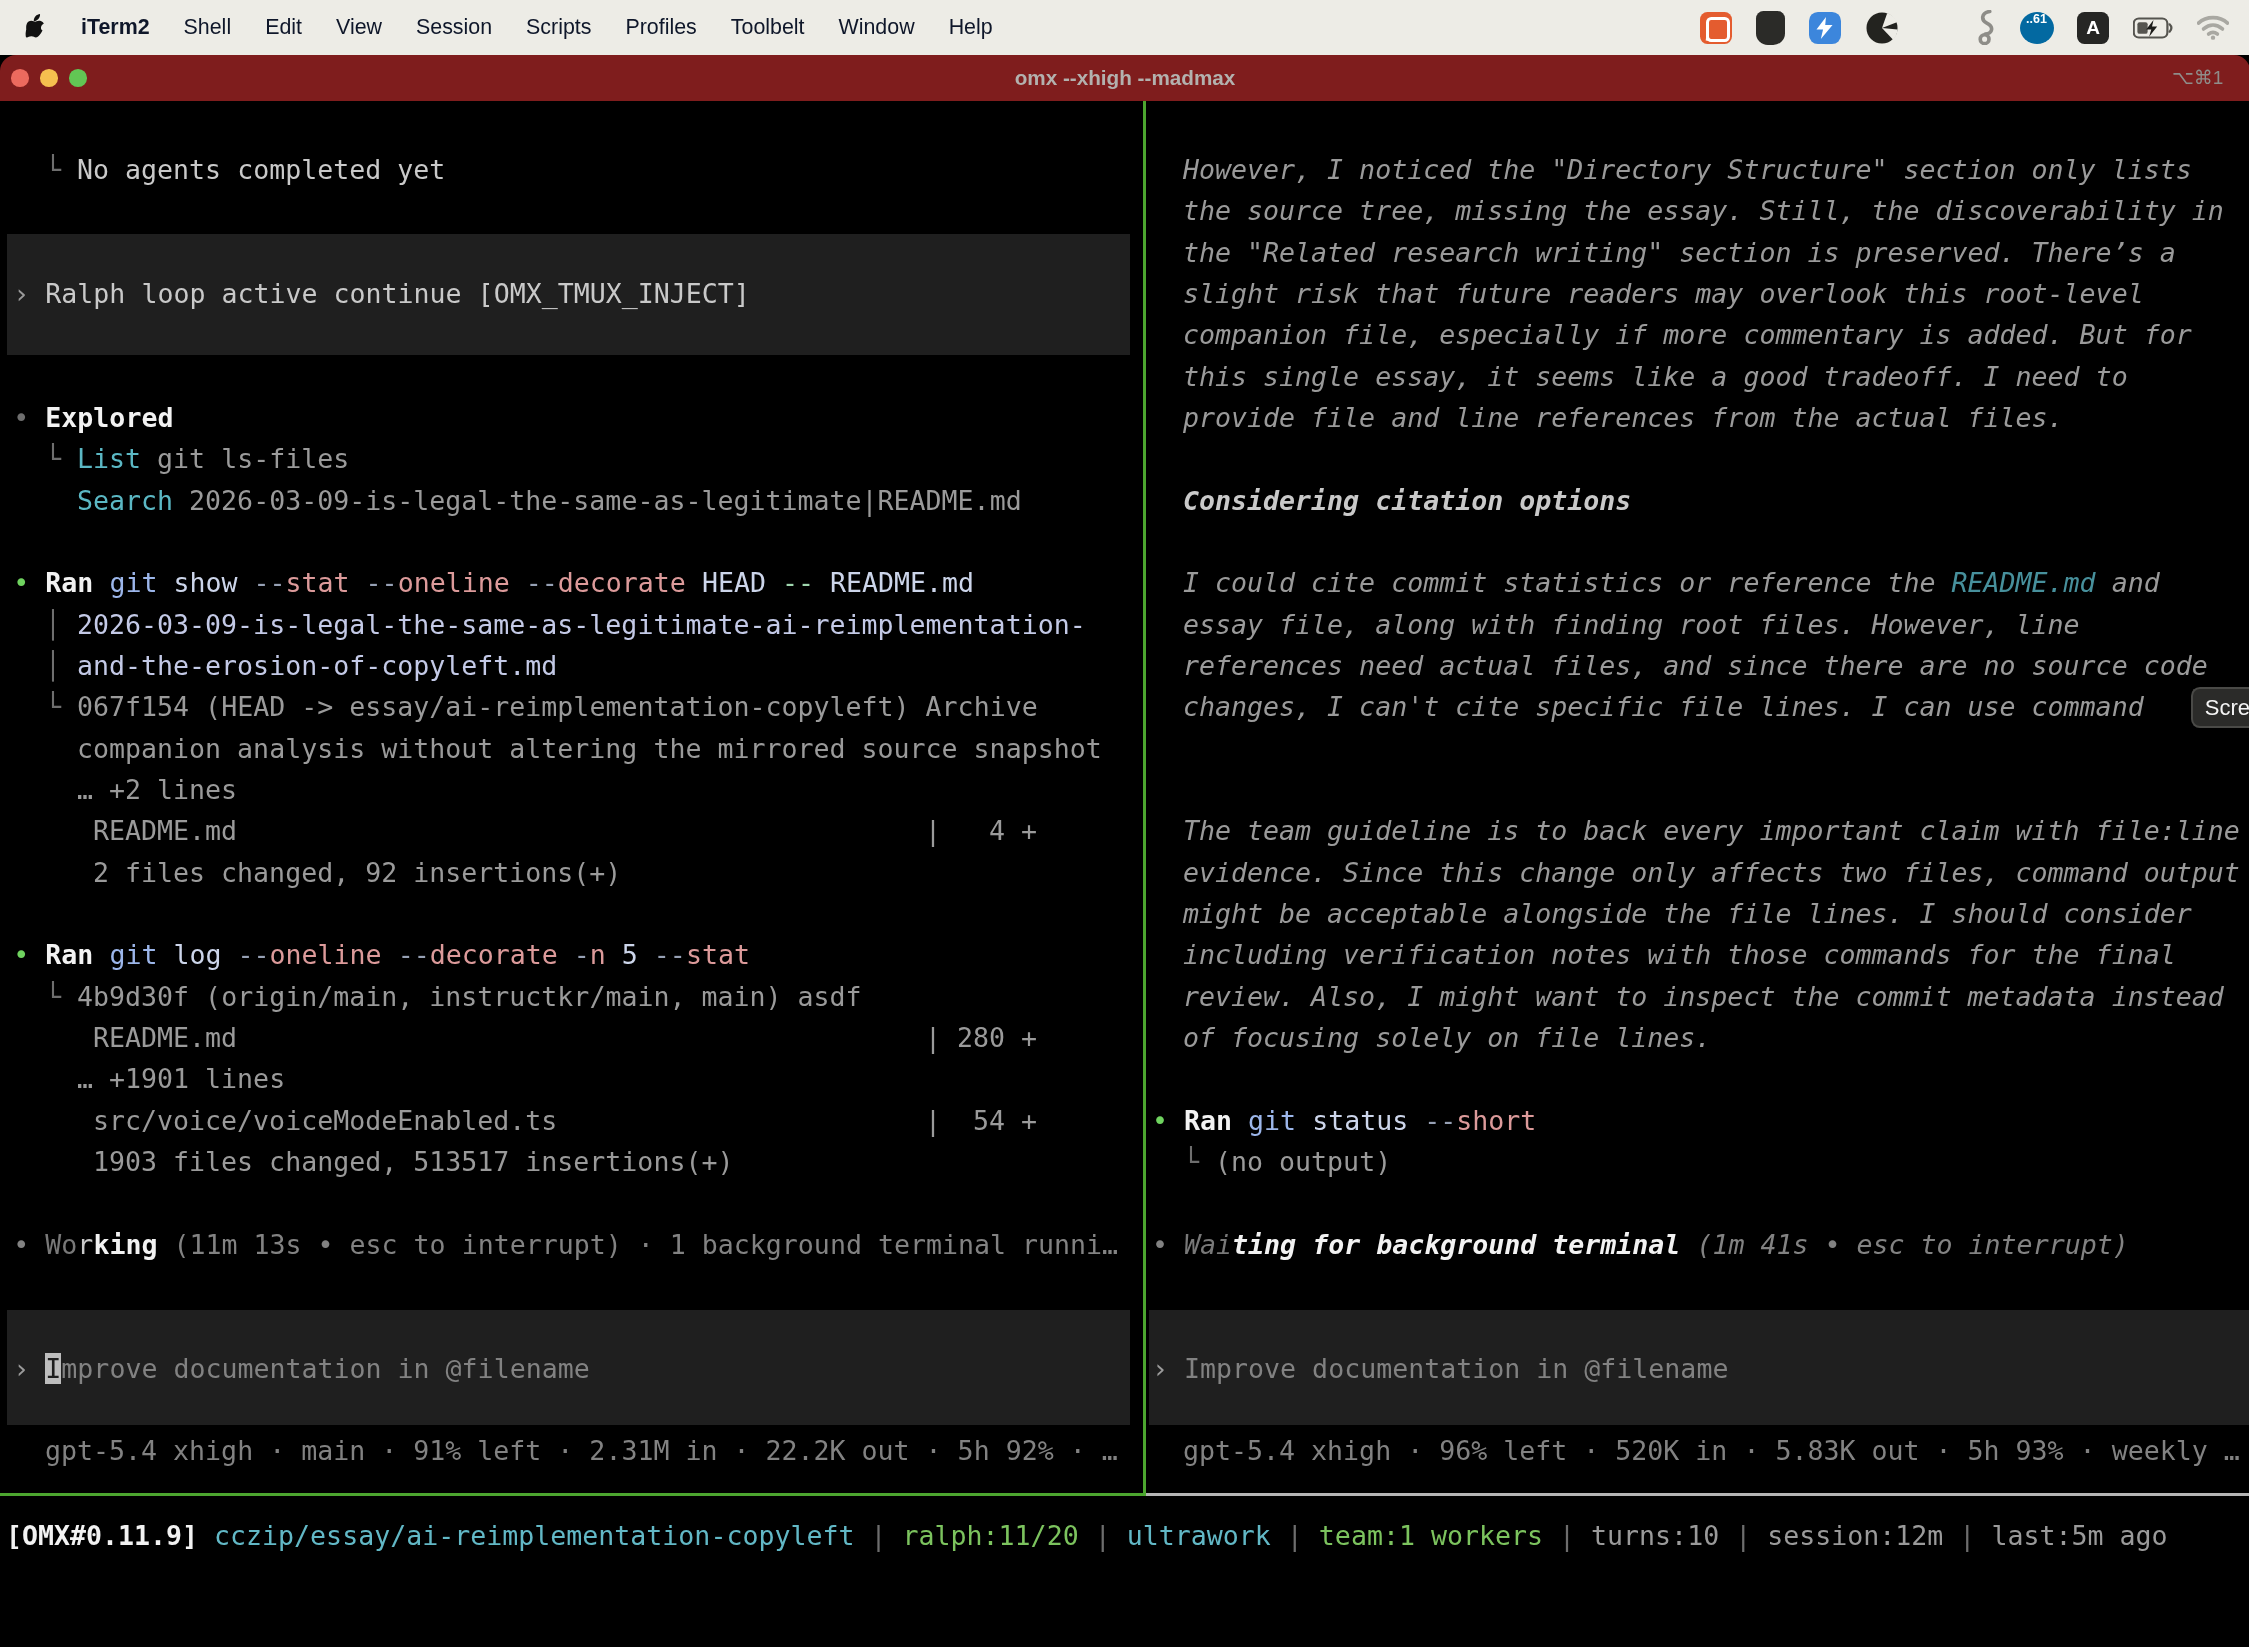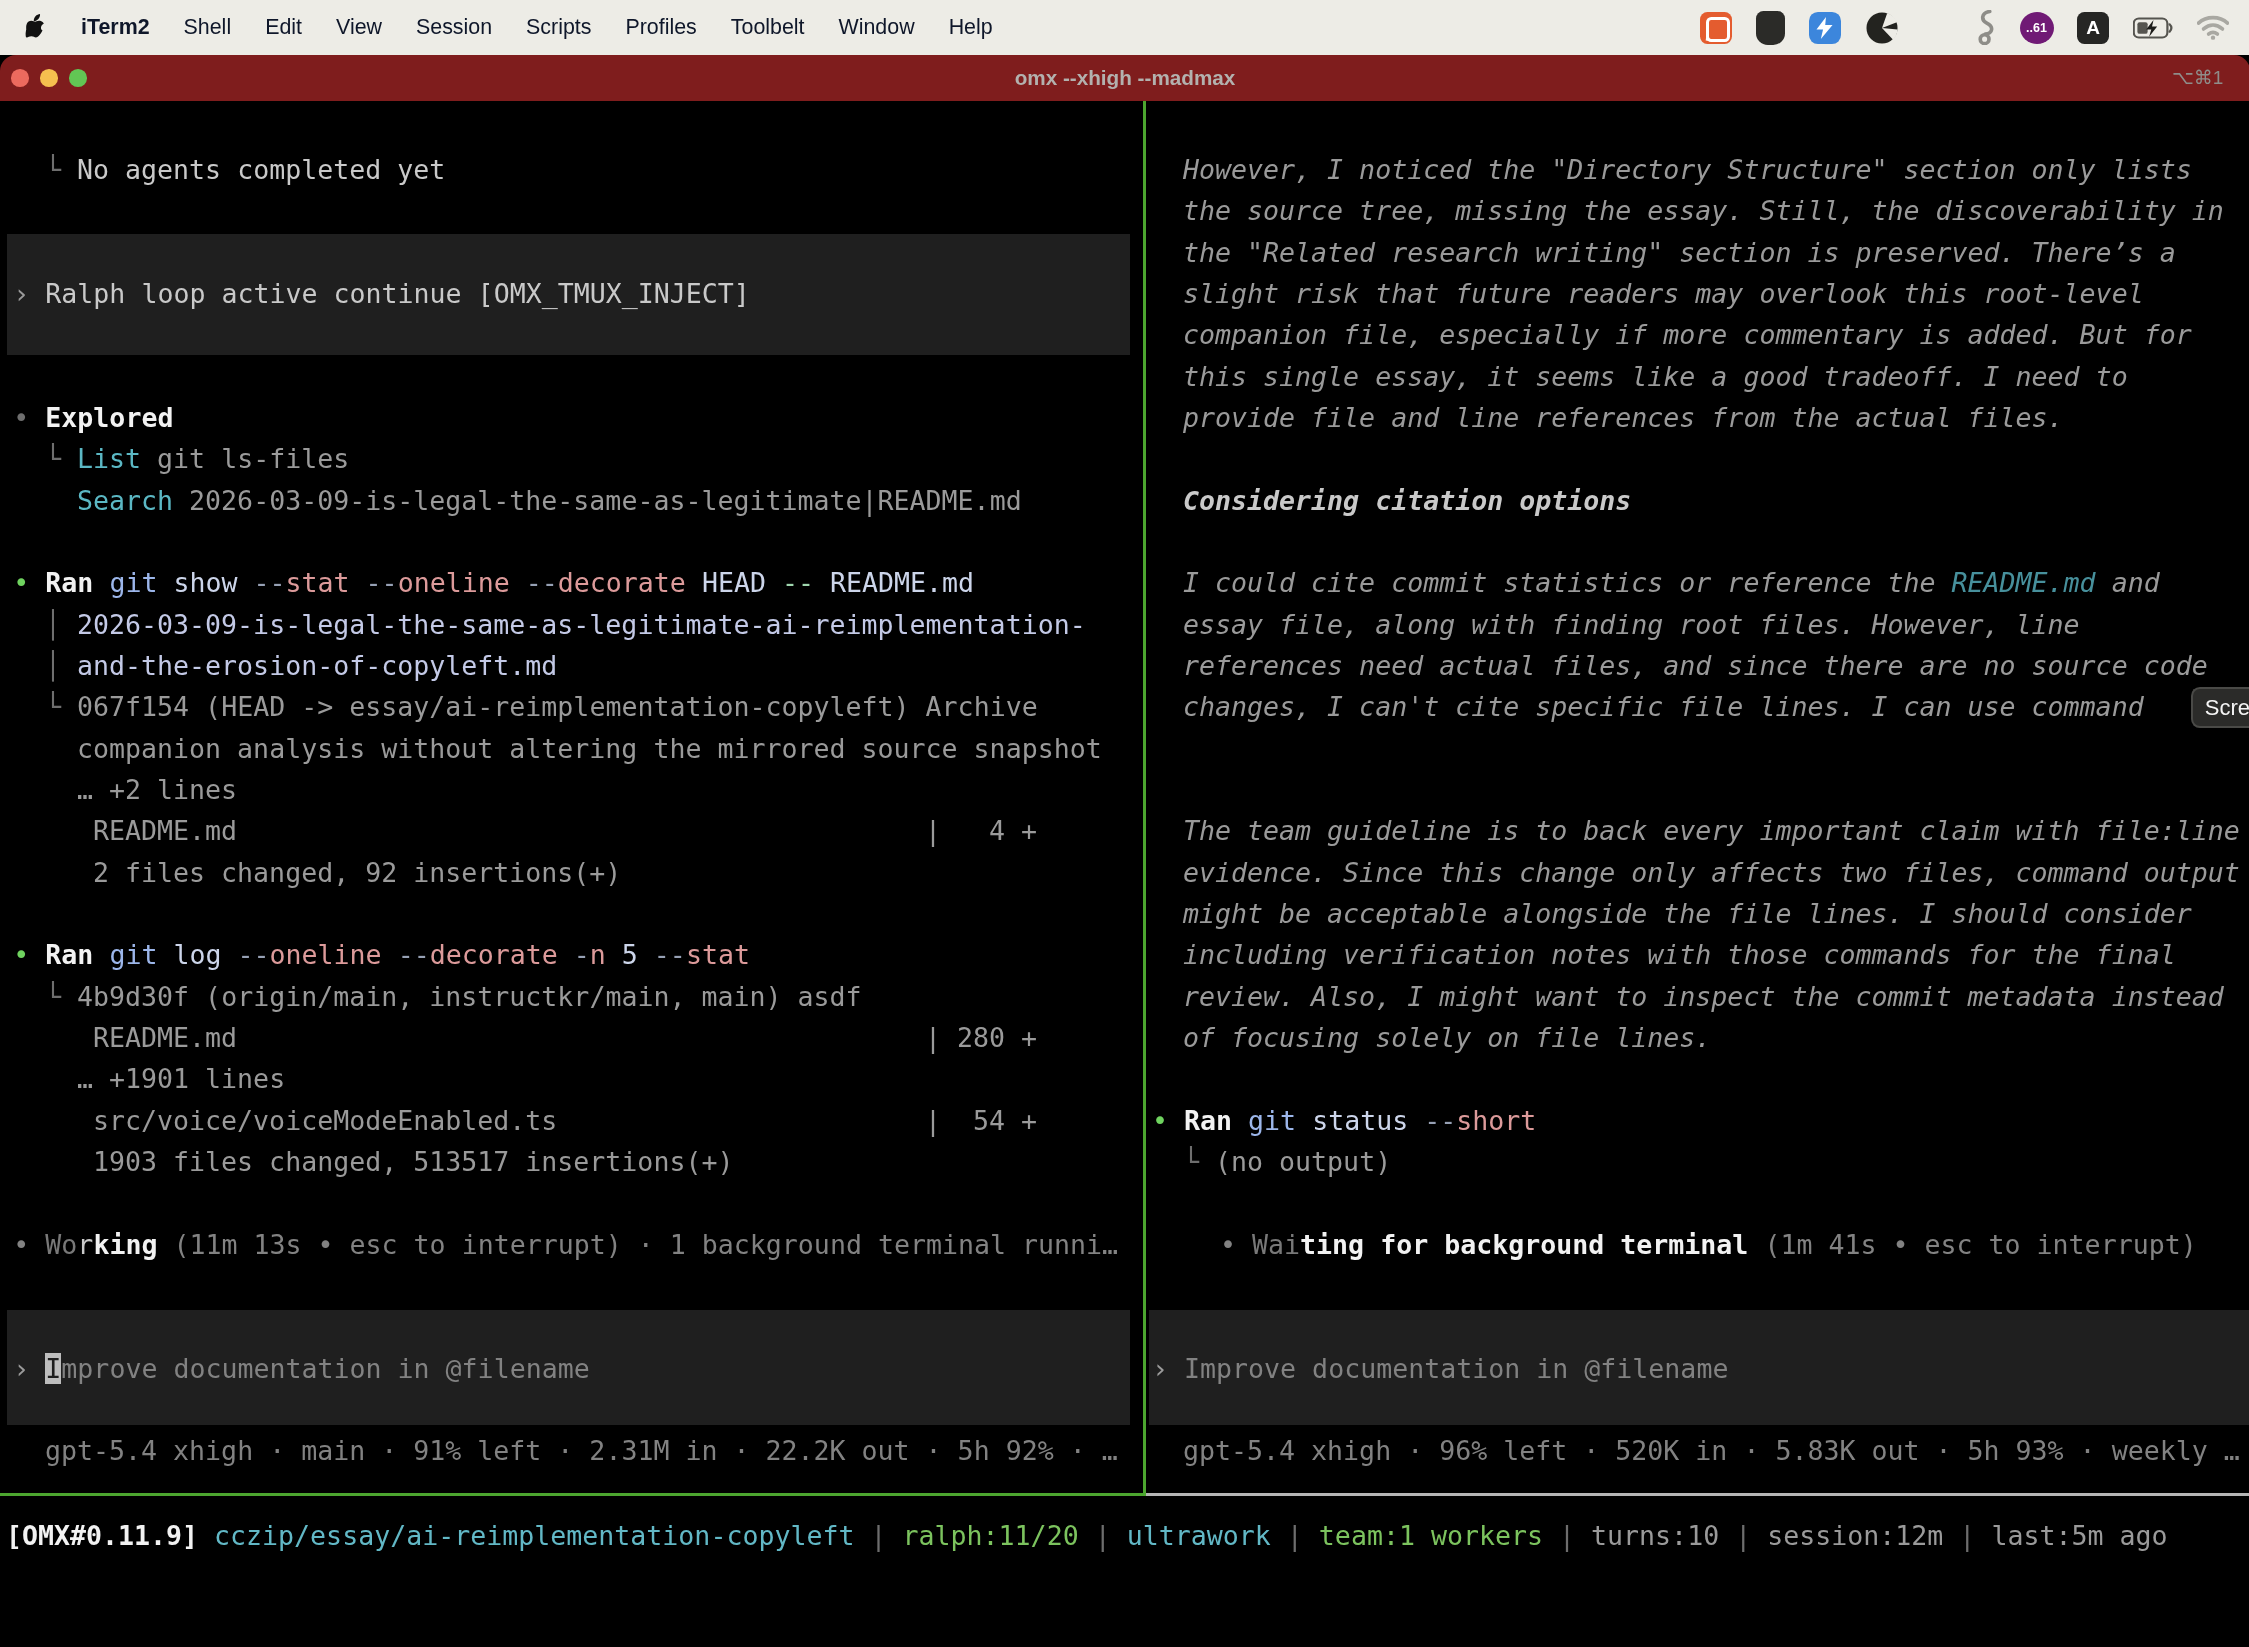--- a/index.html
+++ b/index.html
@@ -20,22 +20,22 @@
         border:3px solid #fff;border-radius:5.2px;background:transparent;}
   .ic-orange:after{content:"";position:absolute;left:5.9px;bottom:2.2px;width:0;height:0;
         border-left:7.4px solid #fff;border-top:5.9px solid transparent;transform:rotate(8deg);}
   .ic-shield{width:29.5px;height:34px;background:#2b2b28;border-radius:7.4px 7.4px 11.8px 11.8px;
         display:grid;grid-template-columns:repeat(3,5.9px);grid-auto-rows:5.9px;gap:2.2px;
         align-content:center;justify-content:center;}
   .ic-shield i{background:#edece6;border-radius:1.5px;}
   .ic-blue{width:32px;height:32px;border-radius:8.9px;background:#3c86dc;display:flex;align-items:center;justify-content:center;}
   .ic-dots{display:grid;grid-template-columns:repeat(3,7.4px);grid-auto-rows:7.4px;gap:3.7px;}
   .ic-dots i{border-radius:50%;}
-  .ic-num{width:34px;height:32px;background:#701a75;border-radius:50%;color:#fff;
-        font-size:12.5px;display:flex;align-items:center;justify-content:center;font-weight:bold;}
+  .ic-num{width:34px;height:32px;background:#0369a1;border-radius:50%;color:#fff;
+        font-size:12.5px;display:flex;align-items:flex-start;justify-content:center;font-weight:bold;}
   .ic-a{width:32px;height:32px;background:#262624;border-radius:7.4px;color:#fff;
         font-size:19px;font-weight:bold;display:flex;align-items:center;justify-content:center;}
 
   
   #window{position:absolute;left:0;top:55px;width:2250px;height:1575px;background:#000;
           border-radius:16px 16px 10.3px 10.3px;overflow:hidden;}
   #titlebar{position:absolute;left:0;top:0;width:100%;height:46px;background:#7f1d1d;
             border-bottom:1.5px solid #161616;}
   .tl{position:absolute;top:14px;width:17.7px;height:17.7px;border-radius:50%;}
   #title-text{position:absolute;left:0;right:0;top:0;height:46px;line-height:46px;
@@ -221,21 +221,21 @@
         <div class="tline i" style="top: 496px;"><span class="trun" style="left: 1183px;"><span class="c-g">references need actual files, and since there are no source code</span></span></div>
         <div class="tline i" style="top: 537px;"><span class="trun" style="left: 1183px;"><span class="c-g">changes, I can't cite specific file lines. I can use command</span></span></div>
         <div class="tline i" style="top: 661px;"><span class="trun" style="left: 1183px;"><span class="c-g">The team guideline is to back every important claim with file:line</span></span></div>
         <div class="tline i" style="top: 703px;"><span class="trun" style="left: 1183px;"><span class="c-g">evidence. Since this change only affects two files, command output</span></span></div>
         <div class="tline i" style="top: 744px;"><span class="trun" style="left: 1183px;"><span class="c-g">might be acceptable alongside the file lines. I should consider</span></span></div>
         <div class="tline i" style="top: 785px;"><span class="trun" style="left: 1183px;"><span class="c-g">including verification notes with those commands for the final</span></span></div>
         <div class="tline i" style="top: 827px;"><span class="trun" style="left: 1183px;"><span class="c-g">review. Also, I might want to inspect the commit metadata instead</span></span></div>
         <div class="tline i" style="top: 868px;"><span class="trun" style="left: 1183px;"><span class="c-g">of focusing solely on file lines.</span></span></div>
         <div class="tline" style="top: 951px;"><span class="trun" style="left: 1152px;"><span class="c-gb">• </span><span class="c-w b">Ran</span><span class="c-g"> </span><span class="c-blu">git</span><span class="c-g"> </span><span class="c-sub">status</span><span class="c-g"> </span><span class="c-dash">--</span><span class="c-pk">short</span></span></div>
         <div class="tline" style="top: 992px;"><span class="trun" style="left: 1183px;"><span class="c-dg">└ </span><span class="c-g">(no output)</span></span></div>
-        <div class="tline" style="top: 1075px;"><span class="trun" style="left: 1220px;"><span class="c-ph">• </span><span class="c-dg2">Wai</span><span class="c-w b">ting for background terminal</span><span class="c-ph"> (1m 41s • esc to interrupt)</span></span></div>
+        <div class="tline" style="top: 1075px;"><span class="trun" style="left: 1152px; font-style: italic;"><span class="c-ph">• </span><span class="c-dg2">Wai</span><span class="c-w b">ting for background terminal</span><span class="c-ph"> (1m 41s • esc to interrupt)</span></span></div>
         <div class="tline" style="top: 1199px;"><span class="trun" style="left: 1152px;"><span class="c-g">› </span><span class="c-ph">Improve documentation in @filename</span></span></div>
         <div class="tline" style="top: 1281px;"><span class="trun" style="left: 1183px;"><span class="c-ph">gpt-5.4 xhigh · 96% left · 520K in · 5.83K out · 5h 93% · weekly …</span></span></div>
       </div>
 
     <div id="omx-line"><span class="c-w b">[OMX#0.11.9]</span><span class="c-g"> </span><span class="c-cy2">cczip/essay/ai-reimplementation-copyleft</span><span class="c-sep"> | </span><span class="c-grn">ralph:11/20</span><span class="c-sep"> | </span><span class="c-cy2">ultrawork</span><span class="c-sep"> | </span><span class="c-grn">team:1 workers</span><span class="c-sep"> | </span><span class="c-g">turns:10</span><span class="c-sep"> | </span><span class="c-g">session:12m</span><span class="c-sep"> | </span><span class="c-g">last:5m ago</span></div>
 
   </div>
 </div>
 
 <div id="edge-tooltip">

